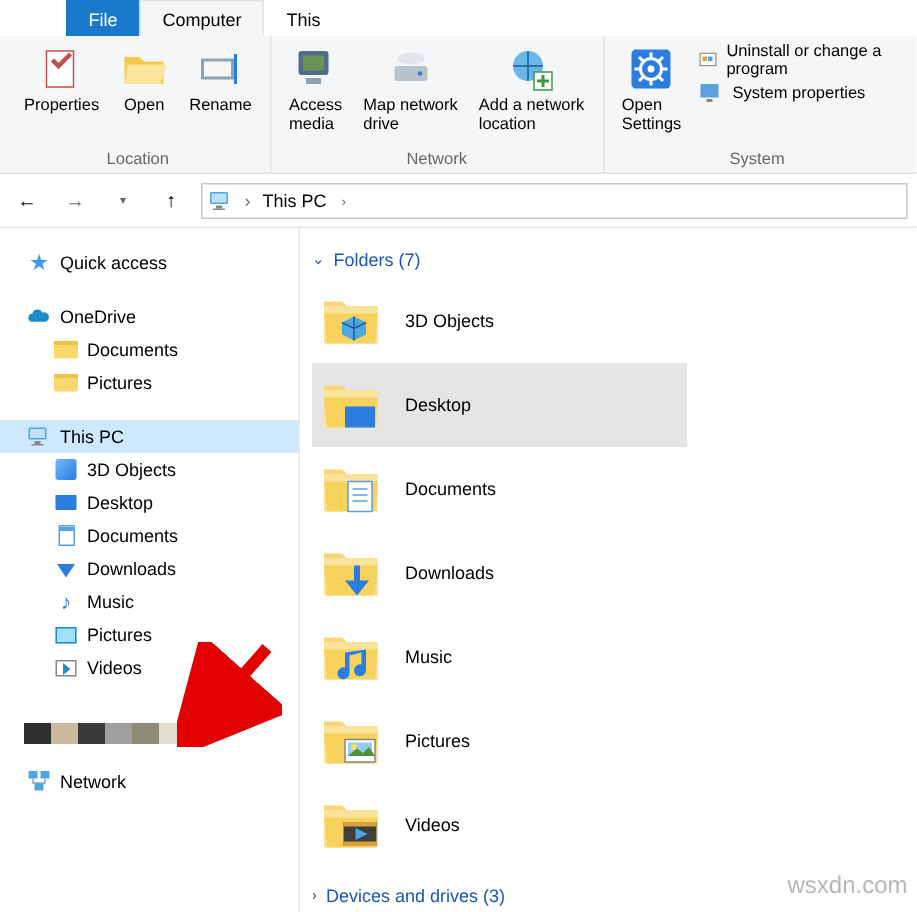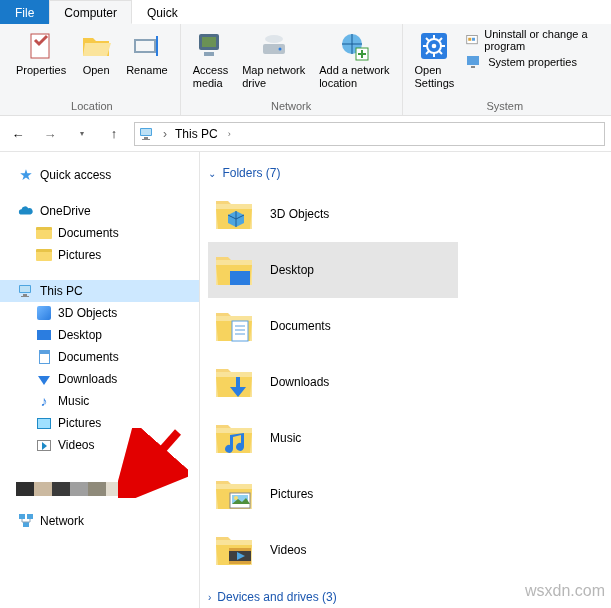--- a/index.html
+++ b/index.html
@@ -1,19 +1,19 @@
 <!DOCTYPE html>
 <html><head>
   <meta charset="utf-8">
   <style>
     * { margin:0; padding:0; box-sizing:border-box; font-family:"Segoe UI",Tahoma,sans-serif; -webkit-font-smoothing:antialiased; }
     body { width:611px; height:608px; overflow:hidden; background:#fff; font-size:12px; color:#000; position:relative; }
 
     
-    .tabstrip { height:24px; display:flex; background:#fff; }
+    .tabstrip { height:24px; display:flex; background:#fff;padding-left:44px; }
     .tab { padding:0 14px; height:24px; line-height:24px; font-size:12px; border:1px solid transparent; }
     .tab.file { background:#1979ca; color:#fff; }
     .tab.selected { background:#f5f6f7; border:1px solid #e1e1e1; border-bottom-color:#f5f6f7; }
 
     
     .ribbon { height:92px; background:#f5f6f7; border-bottom:1px solid #e1e1e1; display:flex; padding:0 4px; }
     .rgroup { display:flex; flex-direction:column; justify-content:space-between; padding:4px 6px 2px 6px; border-right:1px solid #e3e3e3; }
     .rgroup:last-child { border-right:none; }
     .rbuttons { display:flex; gap:2px; }
     .rbtn { display:flex; flex-direction:column; align-items:center; justify-content:flex-start; width:auto; padding:2px 6px; }
@@ -80,21 +80,21 @@
     .arrow-wrap svg{width:70px;height:70px;}
 
     .watermark{position:absolute;right:6px;bottom:8px;font-size:16px;color:#b7b7b7;}
   </style>
 </head>
 <body>
 
 <div class="tabstrip">
   <div class="tab file">File</div>
   <div class="tab selected">Computer</div>
-  <div class="tab">Quick</div>
+  <div class="tab">This</div>
 </div>
 
 <div class="ribbon">
 
   <div class="rgroup">
     <div class="rbuttons">
       <div class="rbtn">
         <span class="bicon">
             <svg viewBox="0 0 32 32">
               <rect x="6" y="4" width="18" height="24" fill="#fff" stroke="#c0504d"></rect>

